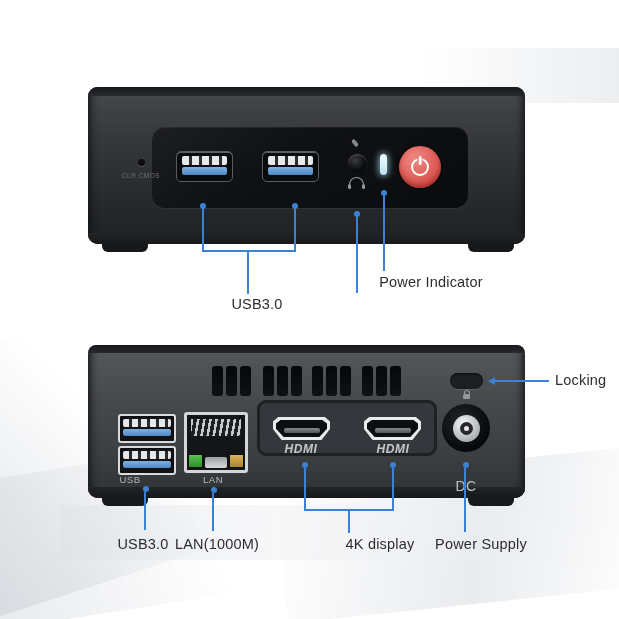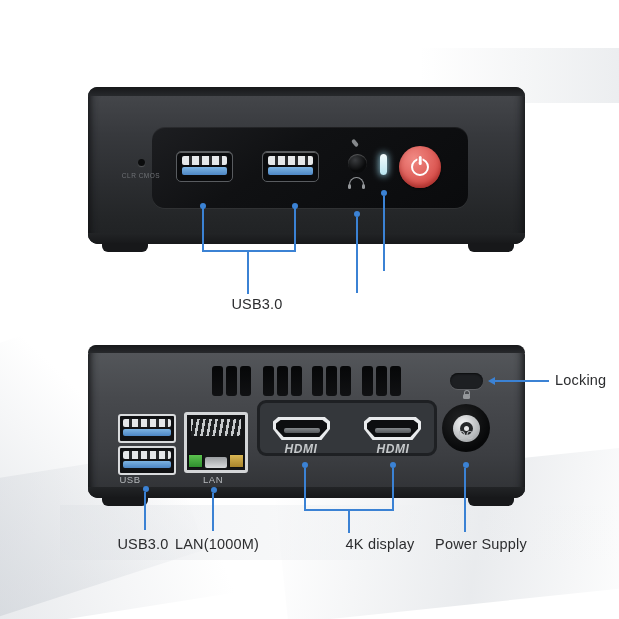--- a/index.html
+++ b/index.html
@@ -168,20 +168,21 @@
   <div class="cl-v" style="left:294px;top:208px;height:44px;"></div>
   <div class="cl-h" style="left:202px;top:250px;width:94px;"></div>
   <div class="cl-v" style="left:247px;top:252px;height:42px;"></div>
   <div class="cl-label ctr" style="left:257px;top:296px;">USB3.0</div>
 
   <div class="cl-dot" style="left:354px;top:211px;"></div>
   <div class="cl-v" style="left:356px;top:217px;height:76px;"></div>
 
   <div class="cl-dot" style="left:381px;top:190px;"></div>
   <div class="cl-v" style="left:383px;top:196px;height:75px;"></div>
+  <div class="cl-label ctr" style="left:431px;top:274px;">Power Indicator</div>
 
   <div class="case case-back">
     <div class="case-top-band" style="height:8px;"></div>
     <div class="case-bottom-strip"></div>
   </div>
   <div class="foot" style="left:102px;top:497px;"></div>
   <div class="foot" style="left:468px;top:497px;"></div>
 
   <div class="vent" style="left:212px;">
       <b></b>
@@ -235,21 +236,21 @@
     </div>
   <div class="port-label hdmi-word" style="left:393px;top:442px;">HDMI</div>
 
   <div class="dc">
     <span class="dc-silver">
       <span class="dc-pin">
         <span class="dc-dot"></span>
       </span>
     </span>
   </div>
-  <div class="port-label" style="left:466px;top:430px;font-size:10px;color:#bfc2c5;">DC</div>
+  <div class="port-label" style="left:466px;top:478px;font-size:14px;color:#bfc2c5;">DC</div>
 
   <div class="cl-arrow" style="left:488px;top:377px;"></div>
   <div class="cl-h" style="left:494px;top:380px;width:55px;"></div>
   <div class="cl-label" style="left:555px;top:372px;">Locking</div>
 
   <div class="cl-dot" style="left:143px;top:486px;"></div>
   <div class="cl-v" style="left:144px;top:492px;height:38px;"></div>
   <div class="cl-label ctr" style="left:143px;top:536px;">USB3.0</div>
 
   <div class="cl-dot" style="left:211px;top:487px;"></div>

